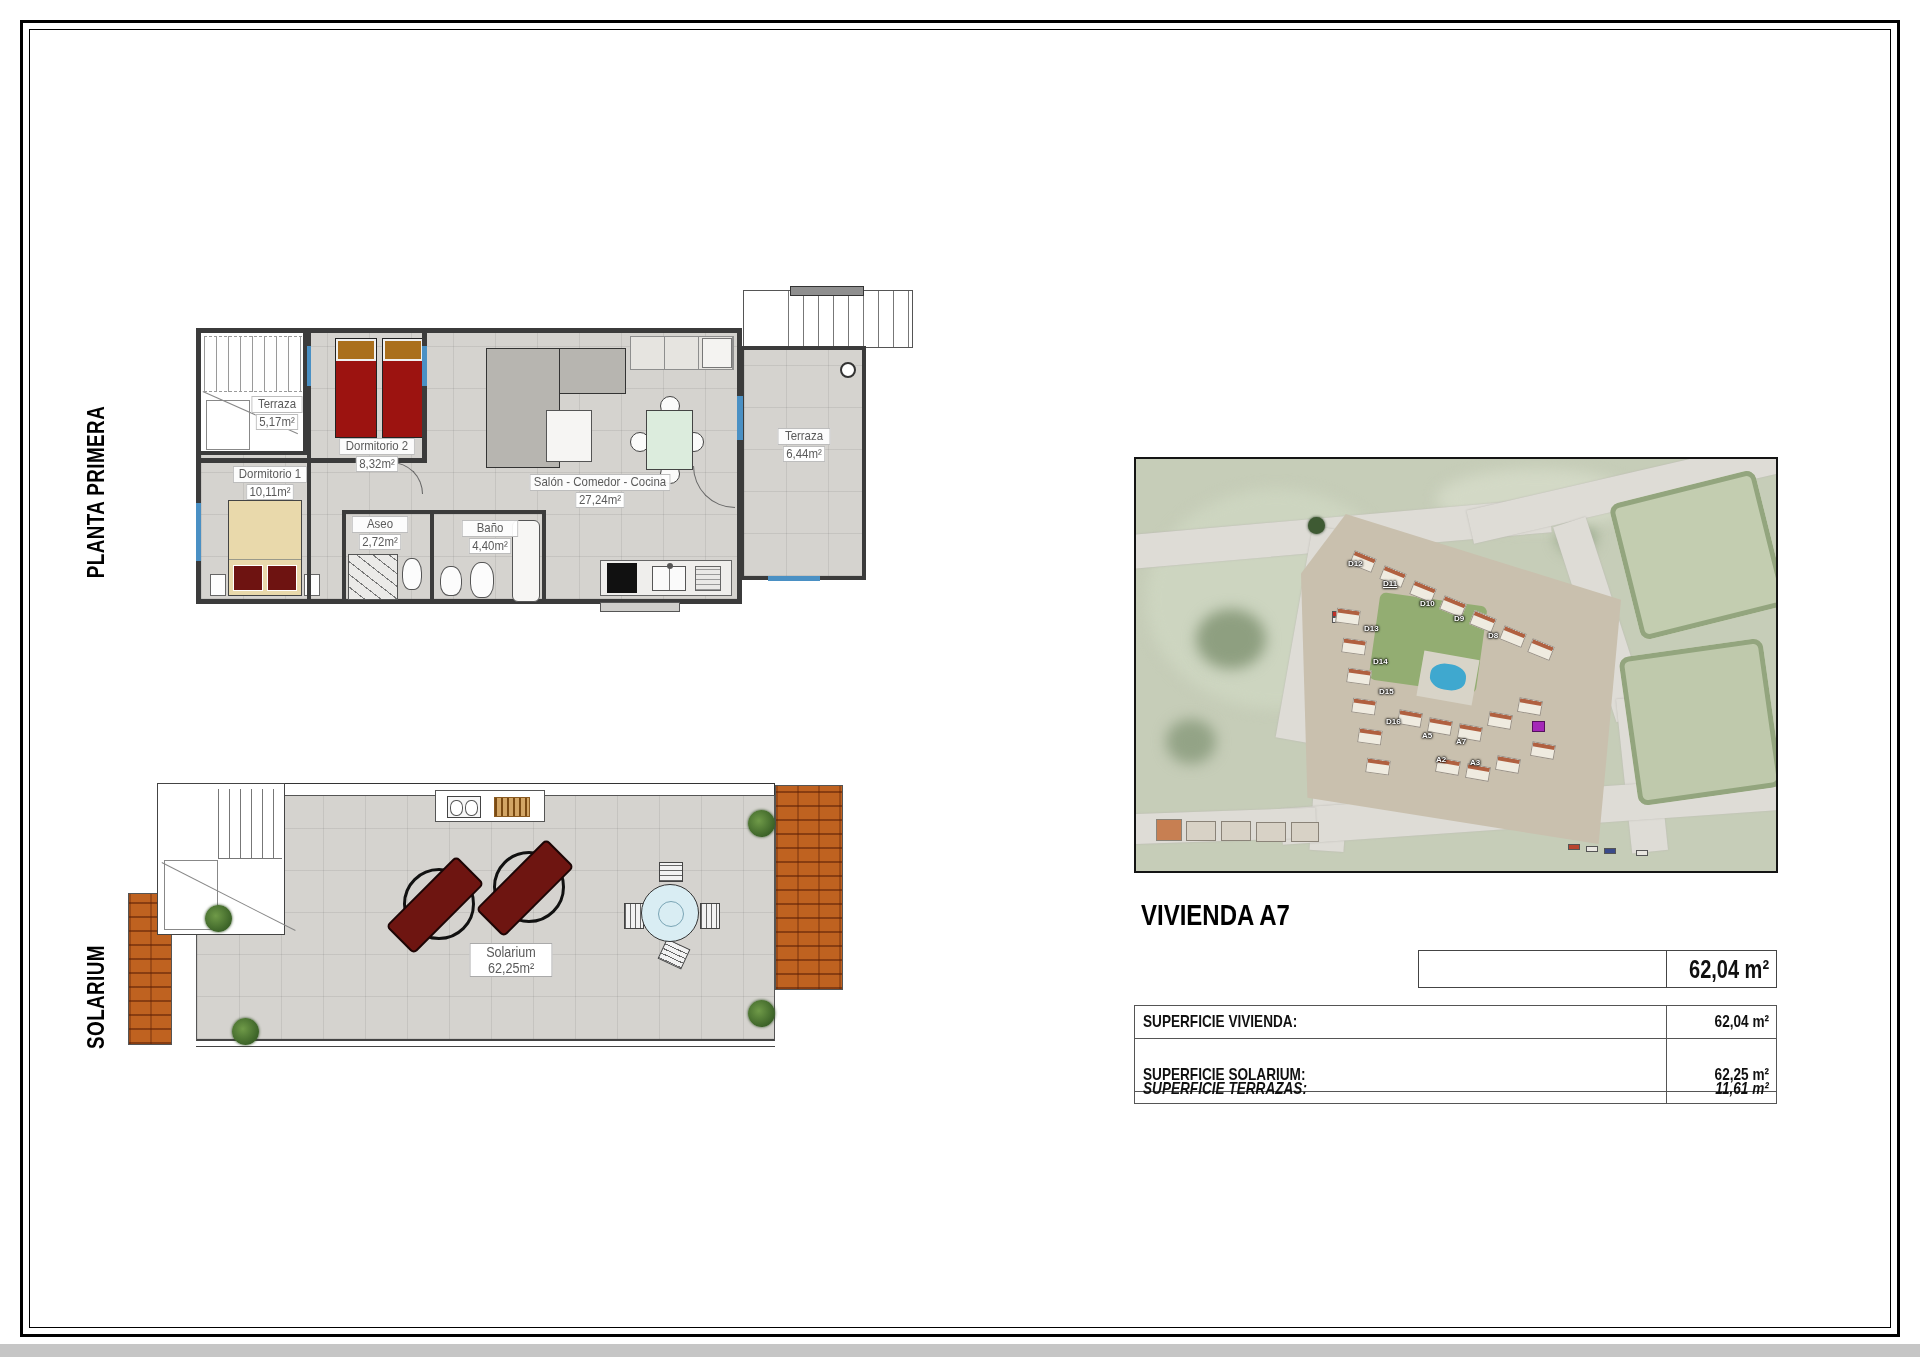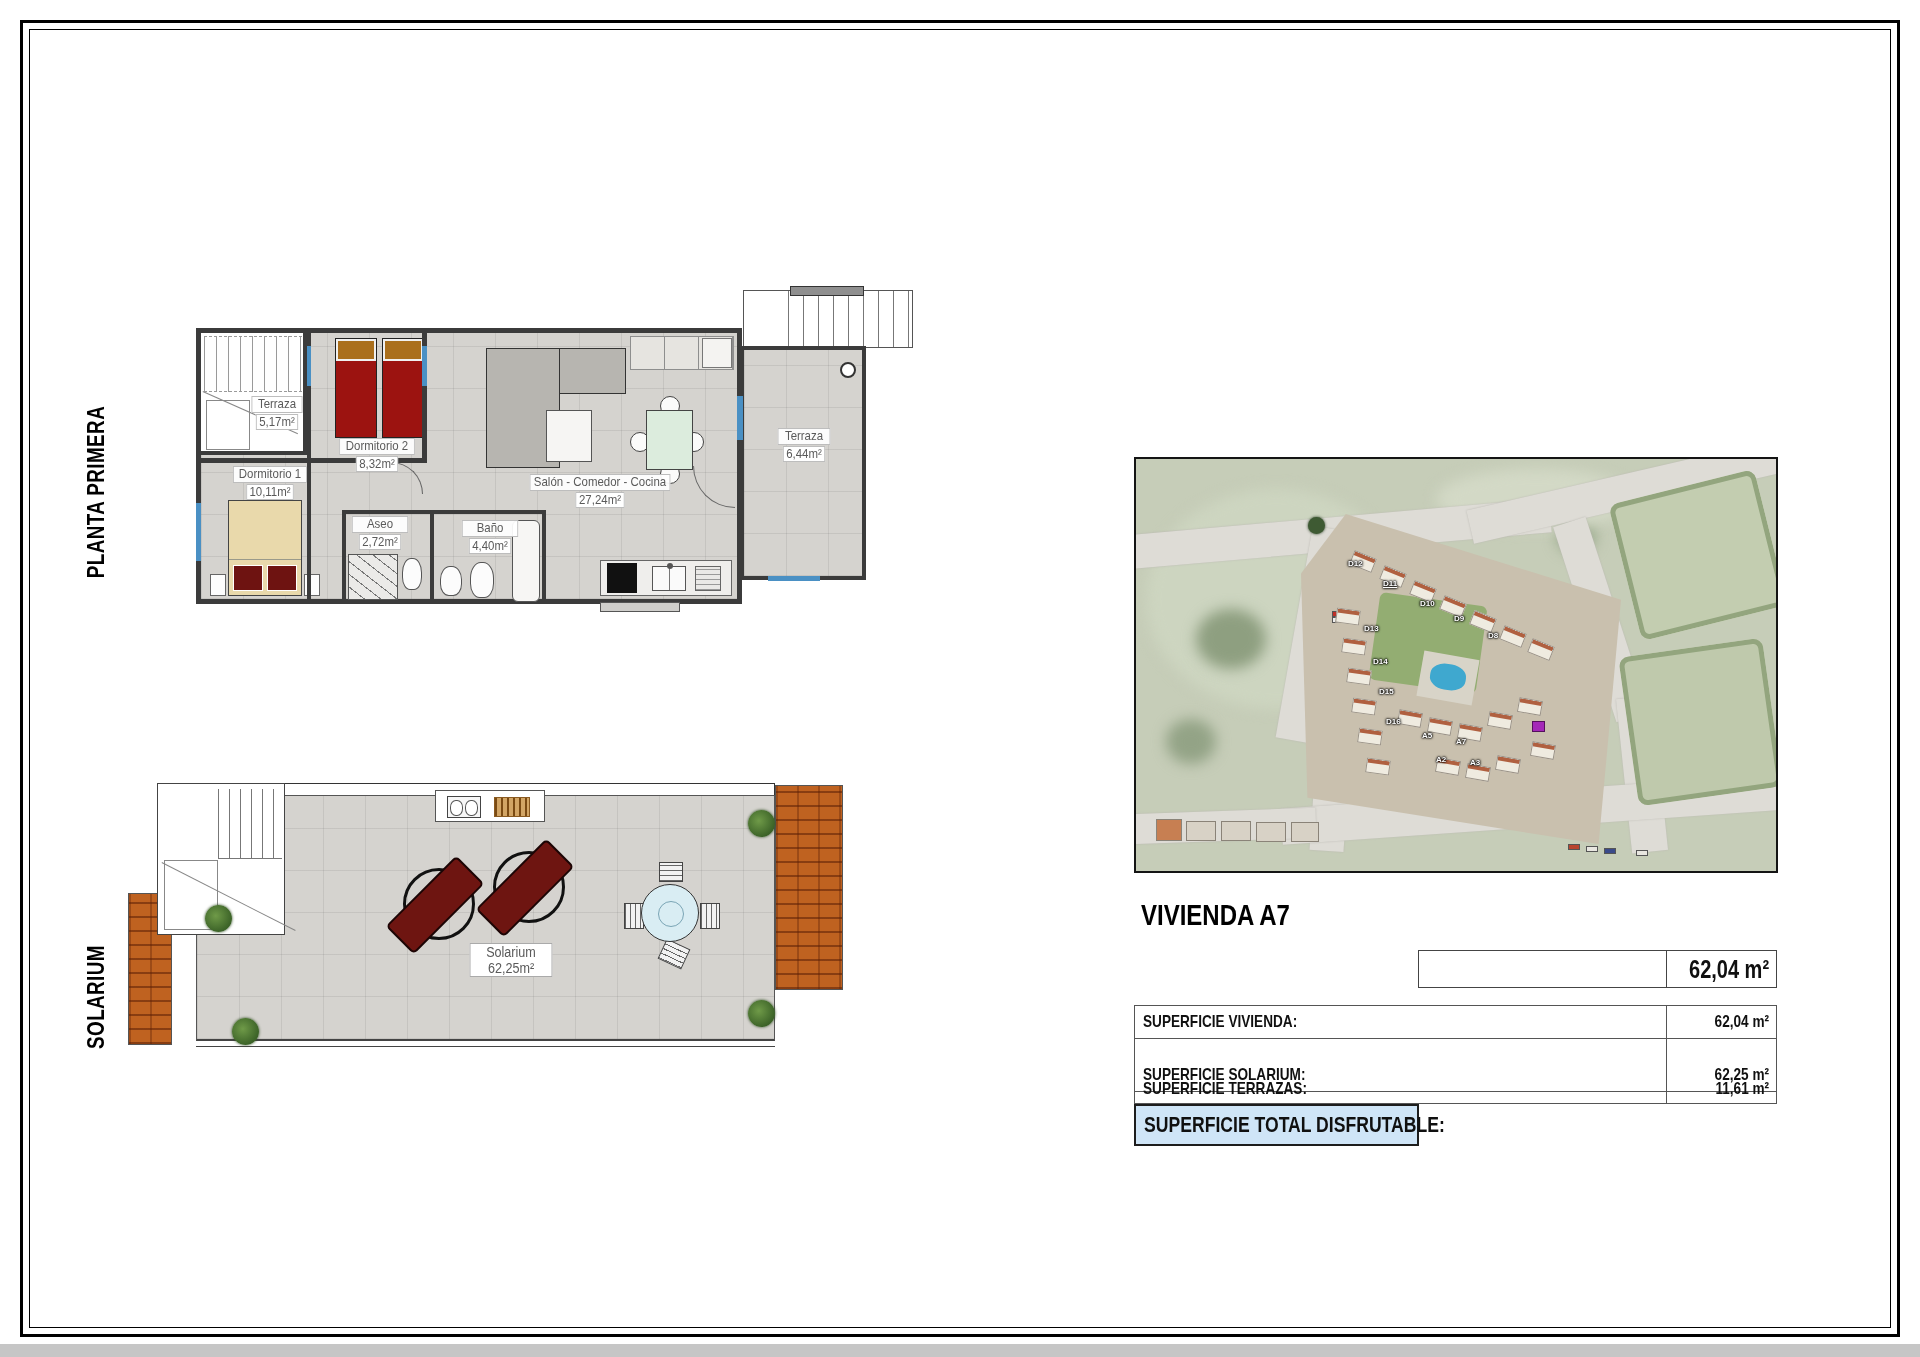--- a/index.html
+++ b/index.html
@@ -120,21 +120,21 @@
   
   #info-title{position:absolute;left:1141px;top:898px;font-size:30px;font-weight:bold;color:#000;}
   .irow{position:absolute;left:1134px;width:643px;}
   .bluecell{position:absolute;left:0;top:0;width:285px;height:100%;background:#cfe5f7;border:2px solid #1d1d1d;}
   .restcell{position:absolute;left:284px;top:0;width:359px;height:100%;background:#fff;border:1px solid #444;}
   .vdiv{position:absolute;left:247px;top:0;bottom:0;width:0;border-left:1px solid #444;}
   .ilabel{position:absolute;left:8px;top:0;bottom:0;display:flex;align-items:center;font-weight:bold;color:#101010;}
   .ivalue{position:absolute;right:7px;top:0;bottom:0;display:flex;align-items:center;font-weight:bold;color:#101010;}
   #sub{position:absolute;left:1134px;top:1005px;width:643px;height:99px;border:1px solid #555;background:#fff;}
   .srow{position:absolute;left:0;width:100%;height:33px;border-bottom:1px solid #555;}
-  .srow:last-child{border-bottom:none;}
+  .srow:last-child{border-bottom:none;font-style:italic;}
   .srow .slab{position:absolute;left:8px;top:0;bottom:0;display:flex;align-items:center;font-size:17px;font-weight:bold;color:#101010;}
   .srow .sval{position:absolute;right:7px;top:0;bottom:0;display:flex;align-items:center;font-size:17px;font-weight:bold;color:#101010;}
   #sub .vdiv2{position:absolute;left:531px;top:0;bottom:0;border-left:1px solid #555;}
 </style>
 </head>
 <body>
 
 <div id="canvas">
   <div class="pb-outer"></div>
   <div class="pb-inner"></div>
@@ -403,19 +403,14 @@
       <div class="slab">
           <span class="cx">SUPERFICIE TERRAZAS:</span>
         </div>
       <div class="sval">
           <span class="cxr">11,61 m²</span>
         </div>
     </div>
   </div>
 
   <div class="irow" style="top:1104px;height:42px;">
-    <div class="bluecell">
-      <div class="ilabel" style="font-size:22px;">
-        <span class="cx">SUPERFICIE TOTAL DISFRUTABLE:</span>
-      </div>
-    </div>
   </div>
 </div>
 
 </body></html>

